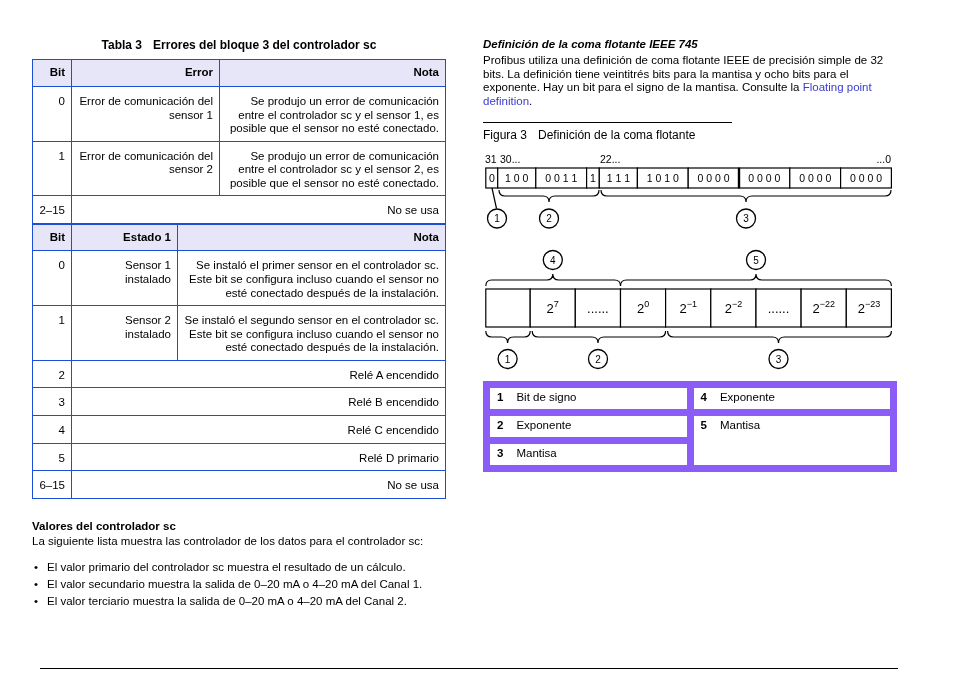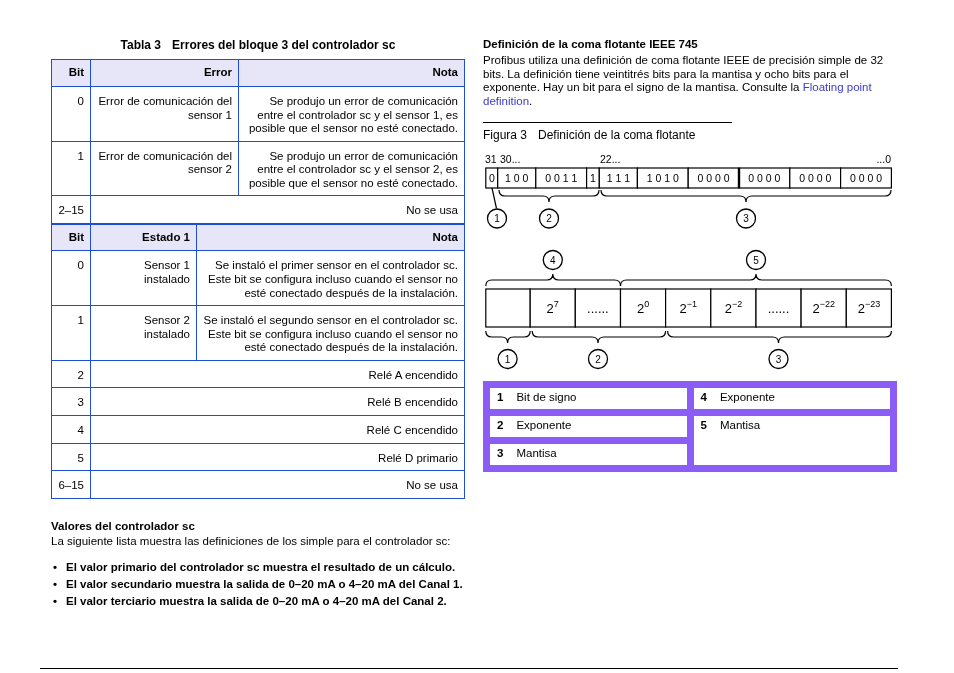--- a/index.html
+++ b/index.html
@@ -5,35 +5,35 @@
   :root{
     --table-header-bg:#e6e6f8;
     --link-color:#3b3bd0;
     --ink:#000000;
   }
   *{box-sizing:border-box;}
   html,body{margin:0;padding:0;background:#fff;}
   body{font-family:"Liberation Sans","DejaVu Sans",sans-serif;color:var(--ink);}
   .page{position:relative;width:954px;height:673px;background:#fff;overflow:hidden;}
   .col{position:absolute;top:38px;font-size:11.5px;line-height:1.2;}
-  .col-left{left:51px;width:414px;}
+  .col-left{left:32px;width:414px;}
   .col-right{left:483px;width:414px;}
 
   .table-caption{text-align:center;font-weight:bold;font-size:12px;margin:0 0 7px 0;}
   .table-caption .cap-label{margin-right:11px;}
 
   table.data{border-collapse:collapse;width:100%;font-size:11.5px;table-layout:fixed;}
   table.data th,table.data td{border:1px solid #1d4ed8;padding:8px 6px 5px 6px;text-align:right;vertical-align:top;line-height:1.18;}
   table.data th{background:var(--table-header-bg);font-weight:bold;padding-top:6px;padding-bottom:6px;}
   .mt26{margin-top:26px;}
 
   .section-heading{font-weight:bold;font-size:11.5px;margin:21px 0 0 0;}
-  .section-heading.first{margin-top:0;}
+  .section-heading.first{margin-top:0;font-style:italic;}
   .para{margin:2px 0 0 0;}
-  ul.bullets{list-style:none;margin:12px 0 0 0;padding:0;font-weight:bold;}
+  ul.bullets{list-style:none;margin:12px 0 0 0;padding:0;}
   ul.bullets li{position:relative;padding-left:15px;margin-bottom:3px;}
   ul.bullets li::before{content:"\2022";position:absolute;left:2px;top:0;}
 
   .xref-link{color:var(--link-color);text-decoration:none;cursor:pointer;}
 
   .figure-rule{width:249px;border:none;border-top:1.5px solid #000;margin:13px 0 5px 0;}
   .figure-caption{font-weight:normal;font-size:12px;margin:0 0 12px 0;}
   .figure-caption .cap-label{margin-right:11px;}
 
   svg.fig{display:block;margin:2px 0 0 2px;}
@@ -129,21 +129,21 @@
           <td colspan="2">Relé D primario</td>
         </tr>
         <tr>
           <td>6–15</td>
           <td colspan="2">No se usa</td>
         </tr>
       </tbody>
     </table>
 
     <p class="section-heading">Valores del controlador sc</p>
-    <p class="para">La siguiente lista muestra las definiciones de los simple para el controlador sc:</p>
+    <p class="para">La siguiente lista muestra las controlador de los datos para el controlador sc:</p>
     <ul class="bullets">
       <li>El valor primario del controlador sc muestra el resultado de un cálculo.</li>
       <li>El valor secundario muestra la salida de 0–20 mA o 4–20 mA del Canal 1.</li>
       <li>El valor terciario muestra la salida de 0–20 mA o 4–20 mA del Canal 2.</li>
     </ul>
   </div>
 
   <div class="col col-right">
 
     <p class="section-heading first">Definición de la coma flotante IEEE 745</p>

